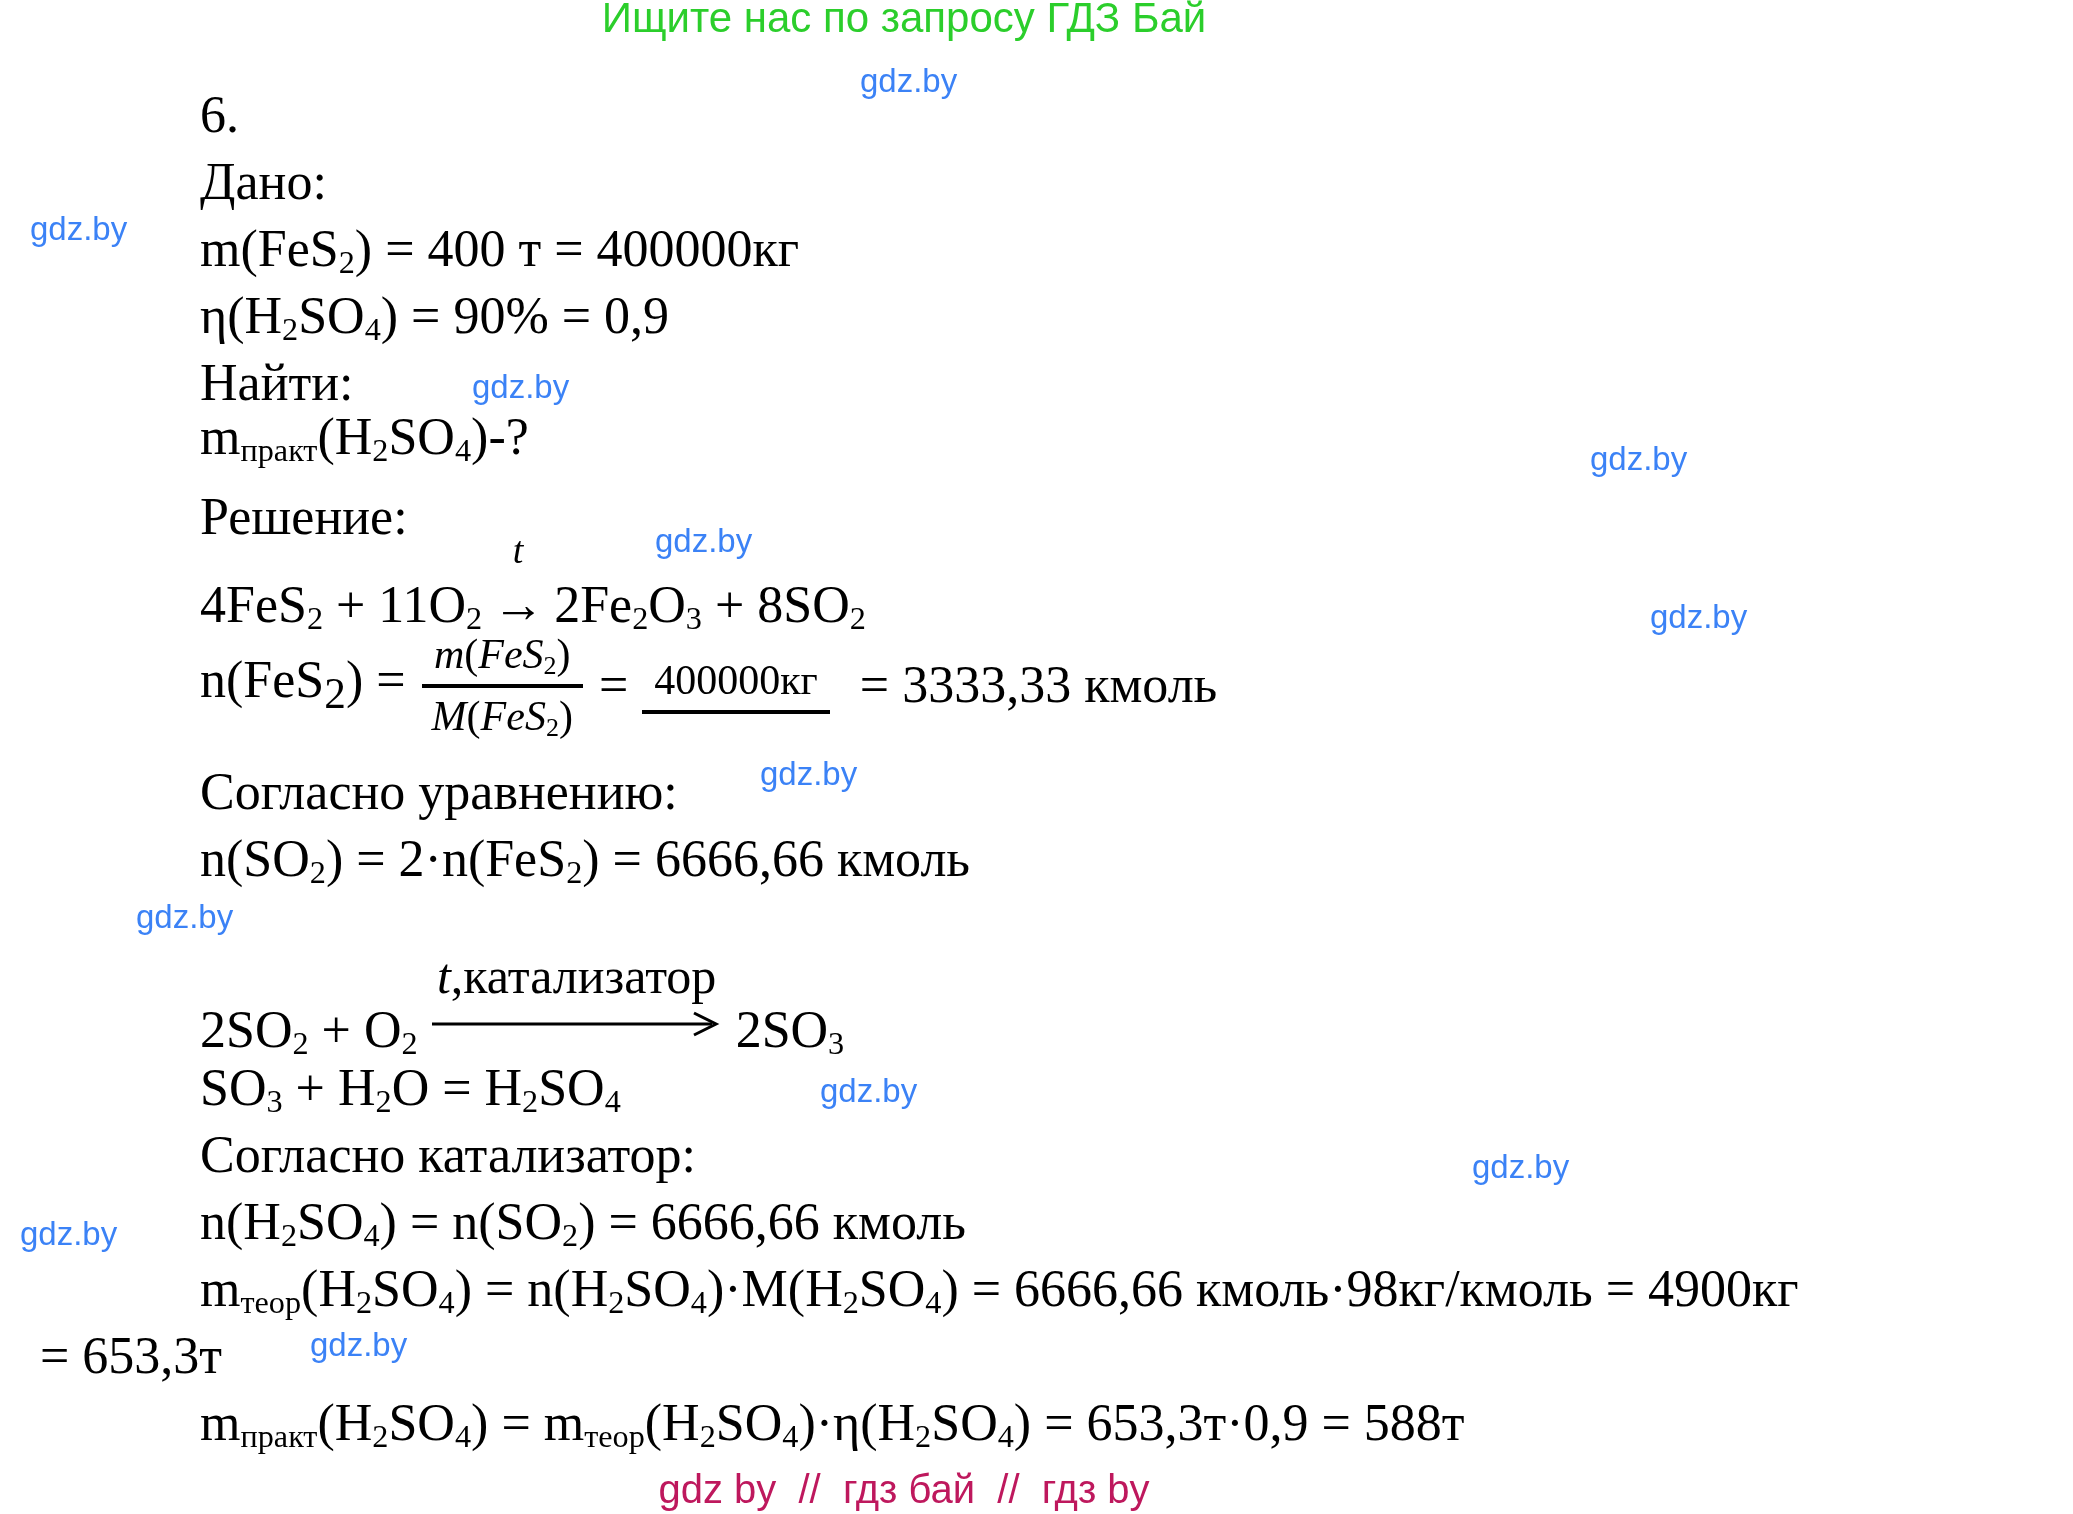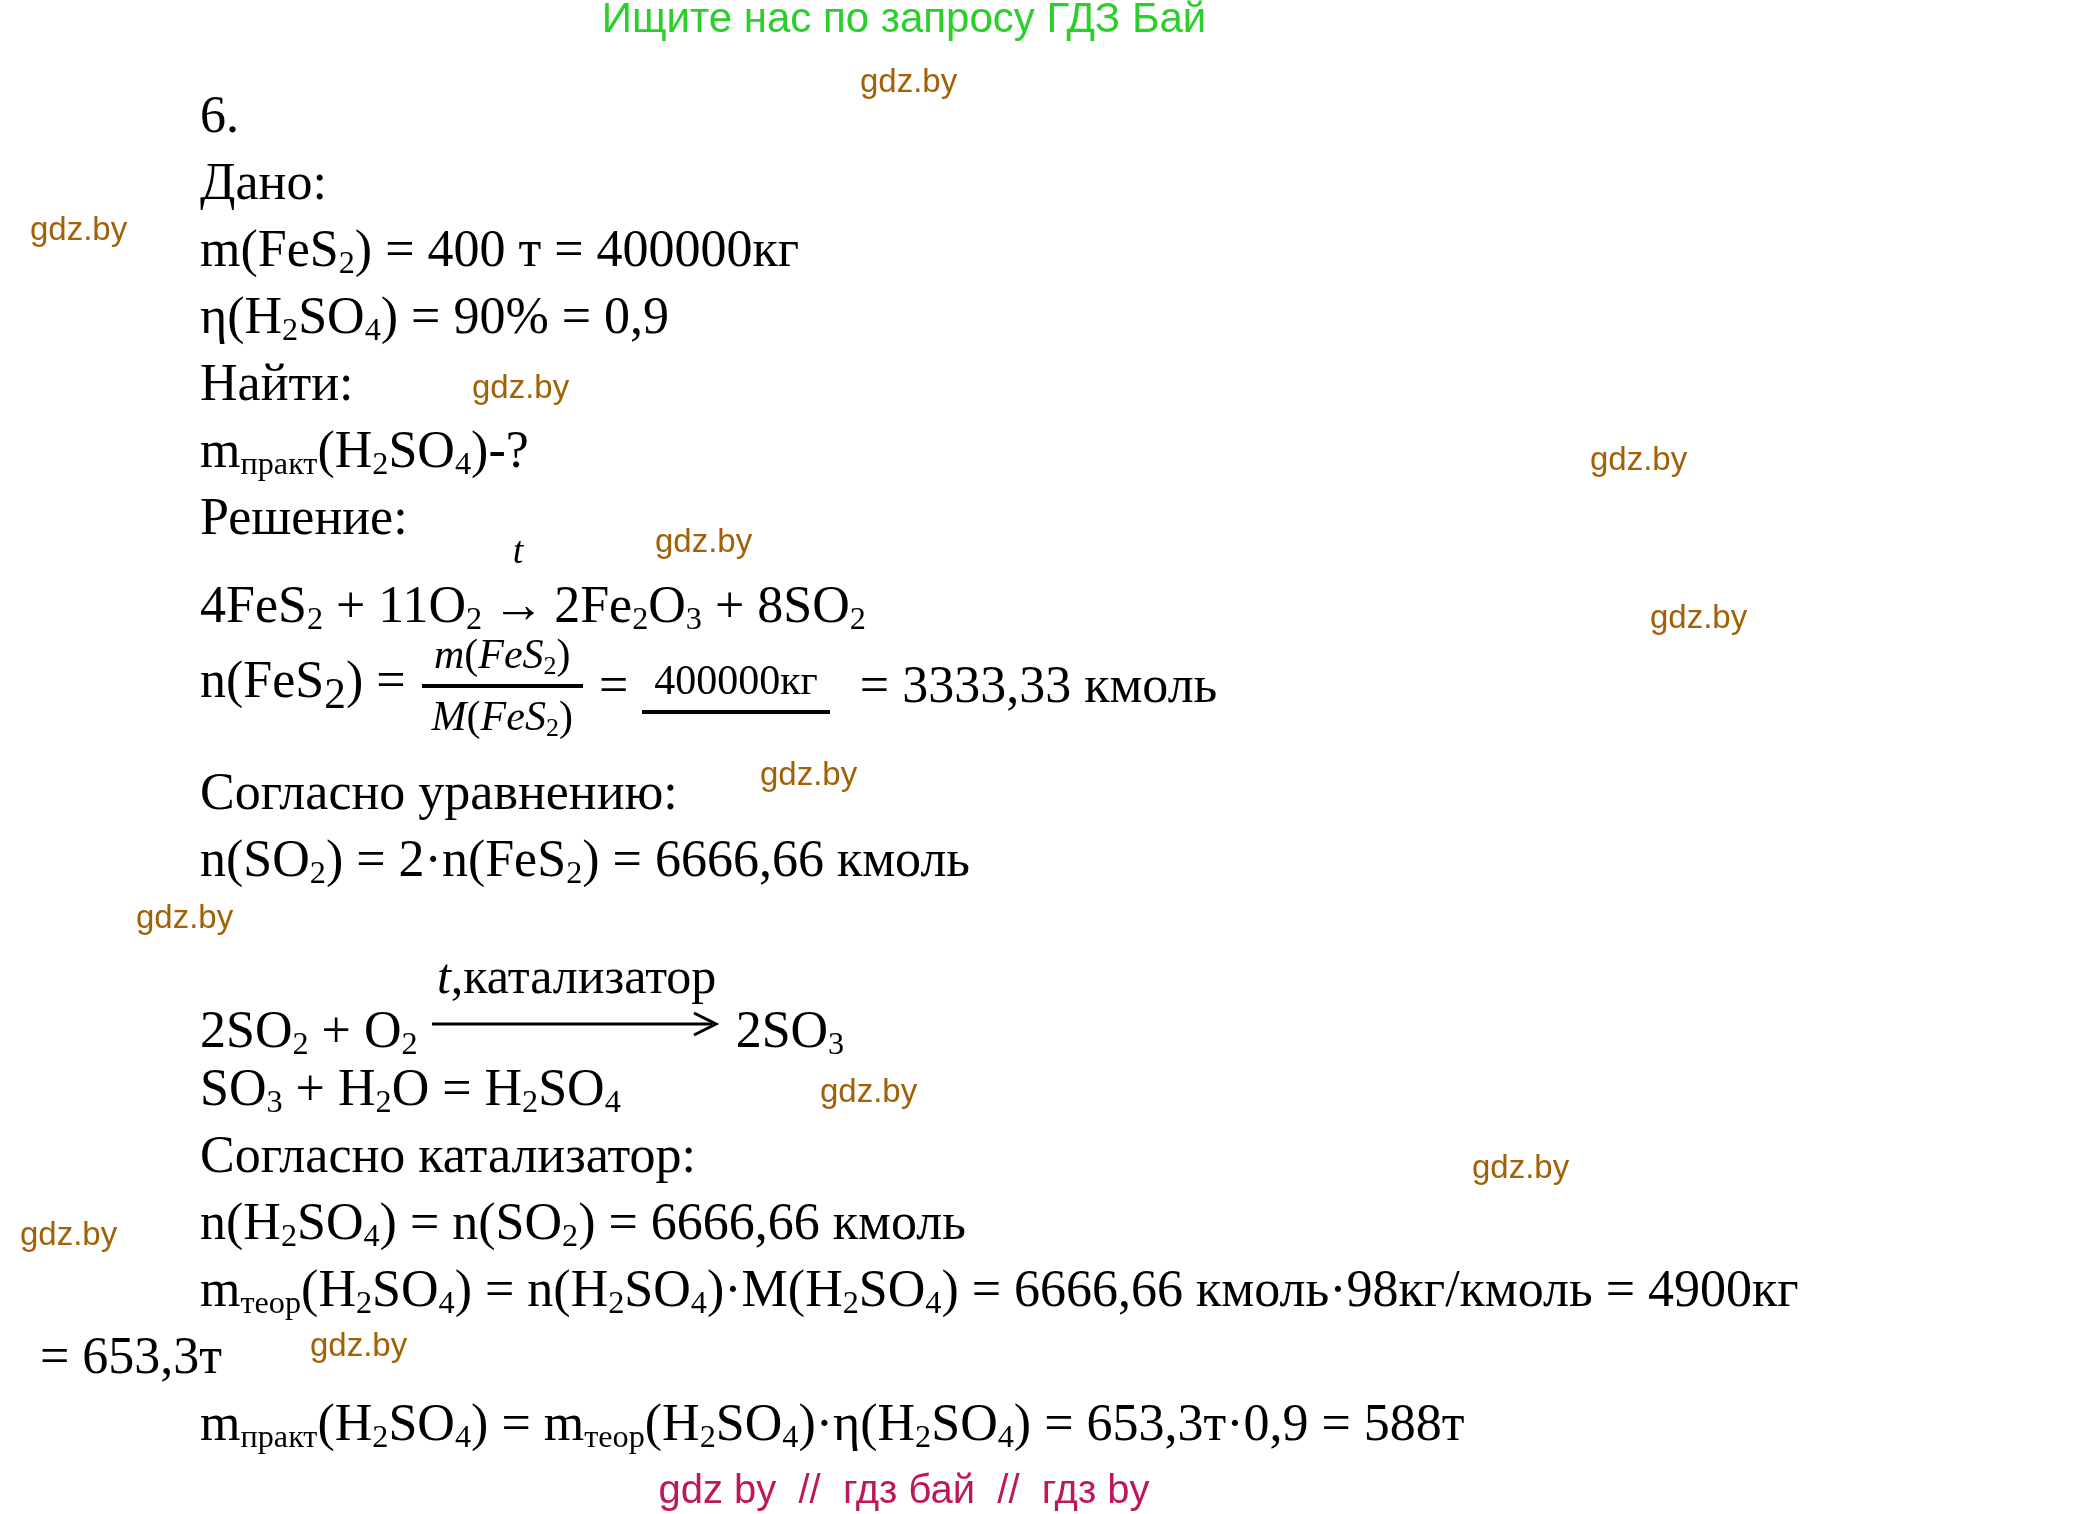--- a/index.html
+++ b/index.html
@@ -21,21 +21,21 @@
     font-family: "Liberation Sans", "DejaVu Sans", sans-serif;
     font-weight: 500;
     font-size: 42px;
     color: #2bce2b;
   }
   
   .wm {
     position: absolute;
     font-family: "Liberation Sans", "DejaVu Sans", sans-serif;
     font-size: 33px;
-    color: #a16207;
+    color: #3b82f6;
     white-space: nowrap;
   }
   
   .line {
     position: absolute;
     left: 200px;
     font-size: 52px;
     line-height: 1.15;
     white-space: nowrap;
   }
@@ -135,21 +135,21 @@
   <span class="wm" style="left:1472px;top:1148px">gdz.by</span>
   <span class="wm" style="left:20px;top:1215px">gdz.by</span>
   <span class="wm" style="left:310px;top:1326px">gdz.by</span>
   <span class="wm" style="left:1823px;top:1408px">gdz.by</span>
 
   <div class="line" style="top:85px">6.</div>
   <div class="line" style="top:152px">Дано:</div>
   <div class="line" style="top:219px">m(FeS<sub>2</sub>) = 400 т = 400000кг</div>
   <div class="line" style="top:286px">η(H<sub>2</sub>SO<sub>4</sub>) = 90% = 0,9</div>
   <div class="line" style="top:353px">Найти:</div>
-  <div class="line" style="top:420px">m<sub>практ</sub>(H<sub>2</sub>SO<sub>4</sub>)-?</div>
+  <div class="line" style="top:407px">m<sub>практ</sub>(H<sub>2</sub>SO<sub>4</sub>)-?</div>
   <div class="line" style="top:487px">Решение:</div>
 
   <div class="line" style="top:575px">
     <span>4FeS<sub>2</sub> + 11O<sub>2</sub></span><span class="r-arrow"><span class="lbl"><i>t</i></span><span>→</span></span><span>2Fe<sub>2</sub>O<sub>3</sub> + 8SO<sub>2</sub></span>
   </div>
 
   <div class="eq-row" style="top:628px">
     <span>n(FeS<sub>2</sub>) =</span>
     <span class="frac">
       <span class="num"><i>m</i>(<i>FeS</i><sub>2</sub>)</span>

